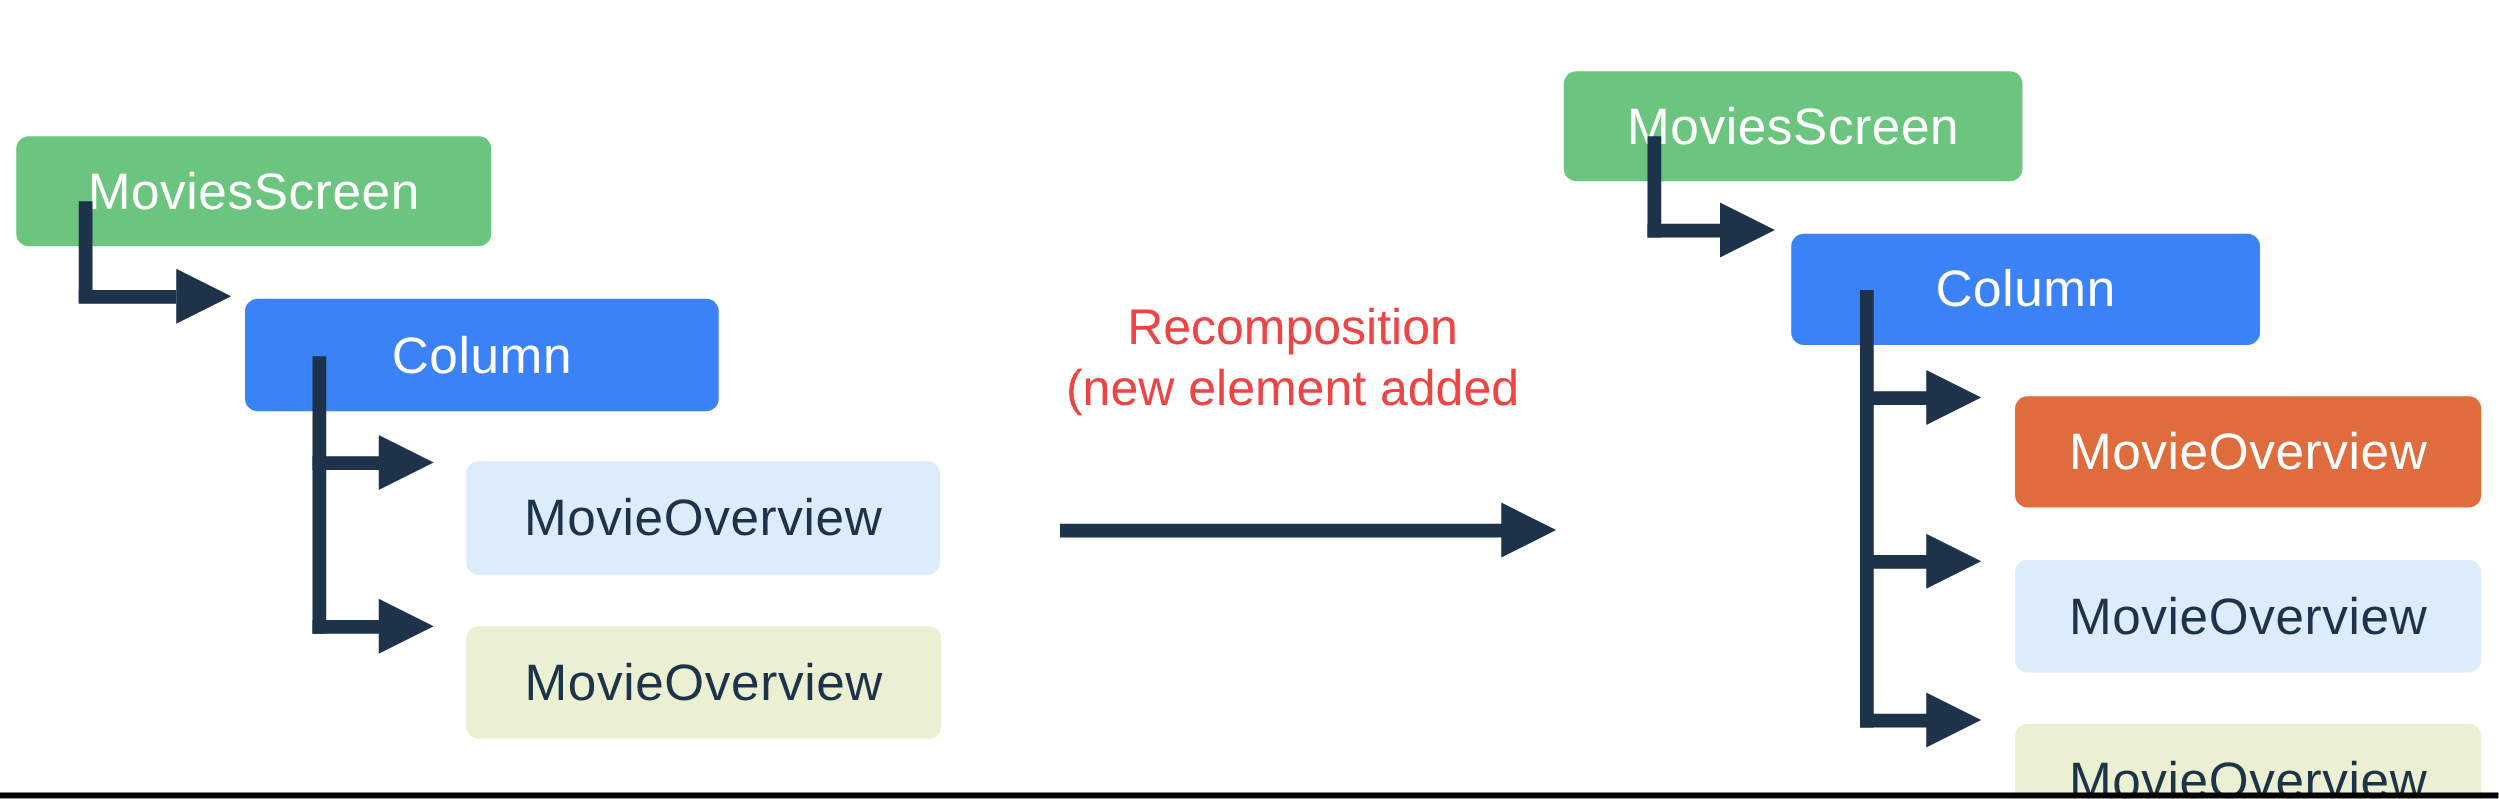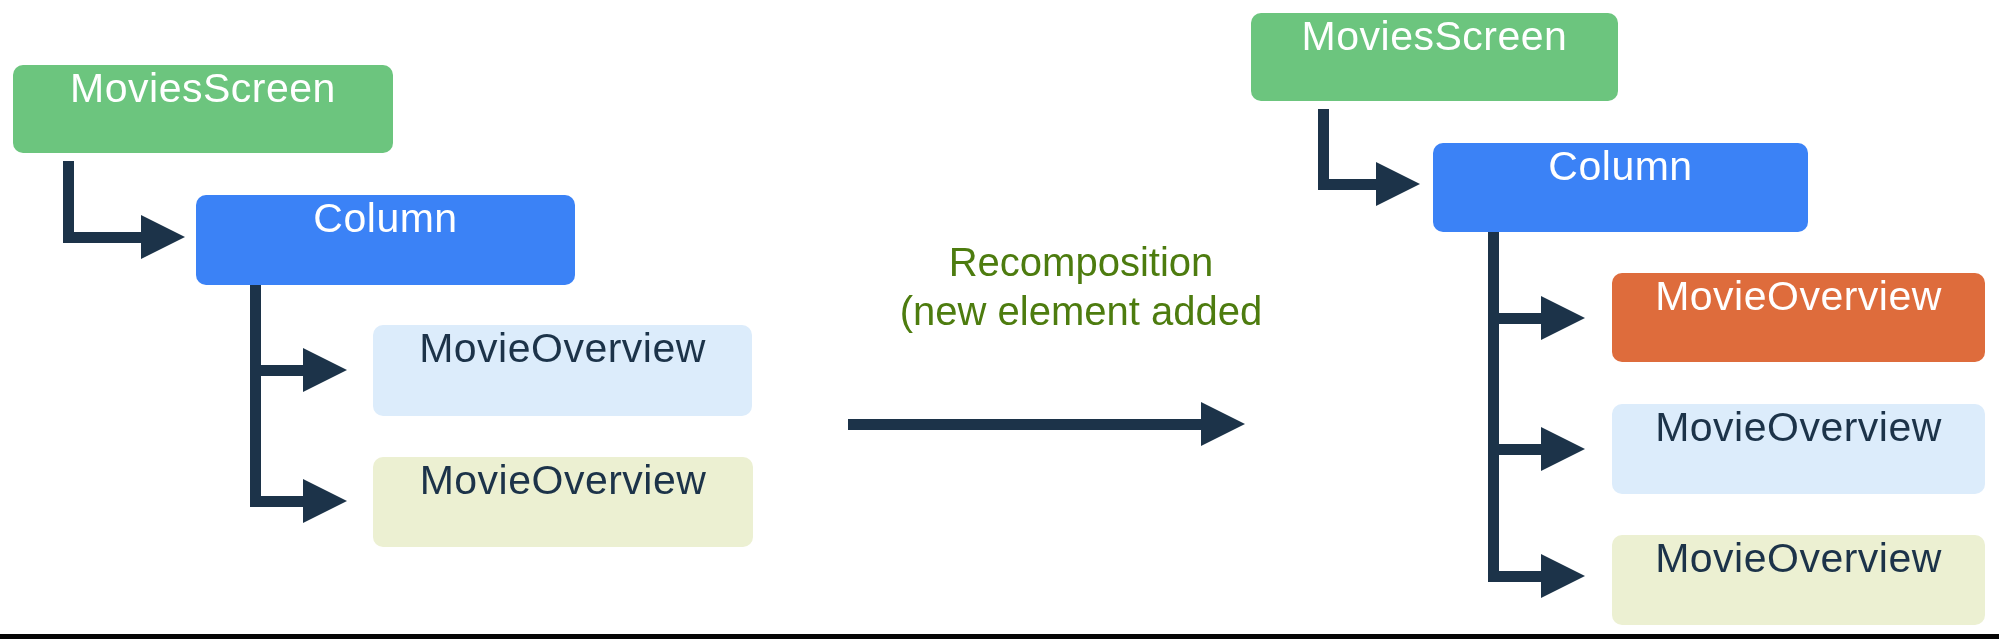--- a/index.html
+++ b/index.html
@@ -12,24 +12,25 @@
     width: 1999px;
     height: 639px;
     background: #ffffff;
     overflow: hidden;
     font-family: "Liberation Sans", "DejaVu Sans", sans-serif;
   }
   
   .node {
     position: absolute;
     display: flex;
-    align-items: flex-start;
+    align-items: center;
     justify-content: center;
     border-radius: 10px;
     box-sizing: border-box;
+    margin-top: 44px;
   }
   .node-label {
     font-size: 41px;
     font-weight: 400;
     letter-spacing: 0.5px;
     white-space: nowrap;
   }
   .fill-green  { background: #6CC57E; }
   .fill-blue   { background: #3b82f6; }
   .fill-lblue  { background: #DCECFB; }
@@ -48,25 +49,25 @@
     width: 0;
     height: 0;
     border-top: 22px solid transparent;
     border-bottom: 22px solid transparent;
     border-left: 44px solid #1C3349;
   }
 
   
   .annotation {
     position: absolute;
-    left: 861px;
+    left: 814px;
     top: 238px;
     width: 440px;
     text-align: center;
-    color: #4d7c0f;
+    color: #ef4444;
     font-size: 40px;
     line-height: 49px;
     font-weight: 500;
   }
   .annotation div { white-space: nowrap; }
 
   
   .bottom-line {
     position: absolute;
     left: 0;

